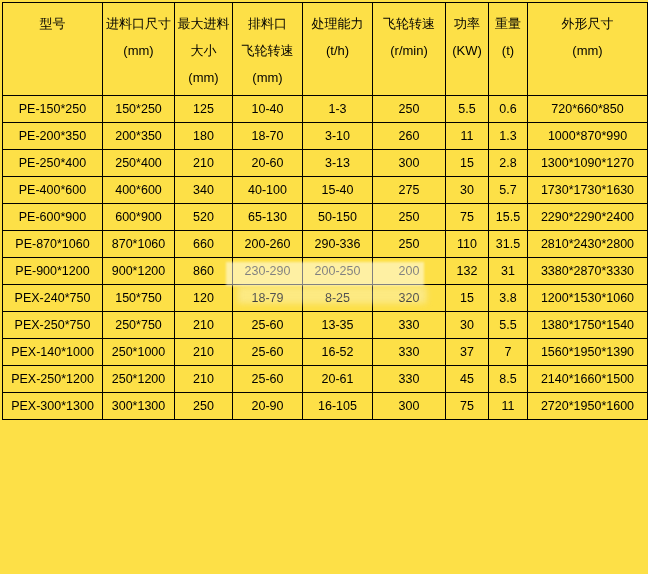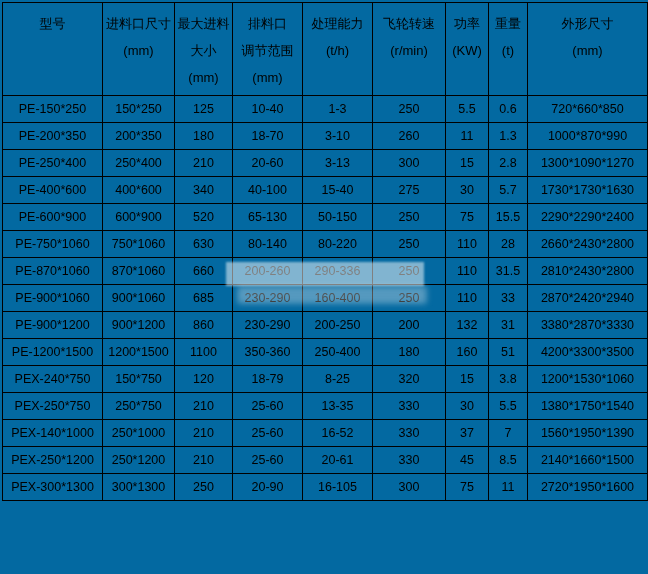--- a/index.html
+++ b/index.html
@@ -5,21 +5,21 @@
   html, body {
     margin: 0;
     padding: 0;
     background: #ffffff;
     font-family: "Liberation Sans", "DejaVu Sans", sans-serif;
   }
   .page {
     position: relative;
     width: 648px;
     height: 574px;
-    background: #0369a1;
+    background: #fde047;
     overflow: hidden;
   }
   table.spec {
     border-collapse: collapse;
     table-layout: fixed;
     margin: 2px 0 0 2px;
     width: 645px;
     color: #000000;
   }
   table.spec th, table.spec td {
@@ -97,21 +97,21 @@
     </colgroup>
     <thead>
       <tr>
           <th>型号</th>
           <th>进料口尺寸
 (mm)</th>
           <th>最大进料
 大小
 (mm)</th>
           <th>排料口
-调节范围
+飞轮转速
 (mm)</th>
           <th>处理能力
 (t/h)</th>
           <th>飞轮转速
 (r/min)</th>
           <th>功率
 (KW)</th>
           <th>重量
 (t)</th>
           <th>外形尺寸
@@ -168,75 +168,42 @@
           <td>600*900</td>
           <td>520</td>
           <td>65-130</td>
           <td>50-150</td>
           <td>250</td>
           <td>75</td>
           <td>15.5</td>
           <td>2290*2290*2400</td>
         </tr>
         <tr>
-          <td>PE-750*1060</td>
-          <td>750*1060</td>
-          <td>630</td>
-          <td>80-140</td>
-          <td>80-220</td>
-          <td>250</td>
-          <td>110</td>
-          <td>28</td>
-          <td>2660*2430*2800</td>
-        </tr>
-        <tr>
           <td>PE-870*1060</td>
           <td>870*1060</td>
           <td>660</td>
           <td>200-260</td>
           <td>290-336</td>
           <td>250</td>
           <td>110</td>
           <td>31.5</td>
           <td>2810*2430*2800</td>
-        </tr>
-        <tr>
-          <td>PE-900*1060</td>
-          <td>900*1060</td>
-          <td>685</td>
-          <td>230-290</td>
-          <td>160-400</td>
-          <td>250</td>
-          <td>110</td>
-          <td>33</td>
-          <td>2870*2420*2940</td>
         </tr>
         <tr>
           <td>PE-900*1200</td>
           <td>900*1200</td>
           <td>860</td>
           <td>230-290</td>
           <td>200-250</td>
           <td>200</td>
           <td>132</td>
           <td>31</td>
           <td>3380*2870*3330</td>
         </tr>
         <tr>
-          <td>PE-1200*1500</td>
-          <td>1200*1500</td>
-          <td>1100</td>
-          <td>350-360</td>
-          <td>250-400</td>
-          <td>180</td>
-          <td>160</td>
-          <td>51</td>
-          <td>4200*3300*3500</td>
-        </tr>
-        <tr>
           <td>PEX-240*750</td>
           <td>150*750</td>
           <td>120</td>
           <td>18-79</td>
           <td>8-25</td>
           <td>320</td>
           <td>15</td>
           <td>3.8</td>
           <td>1200*1530*1060</td>
         </tr>

